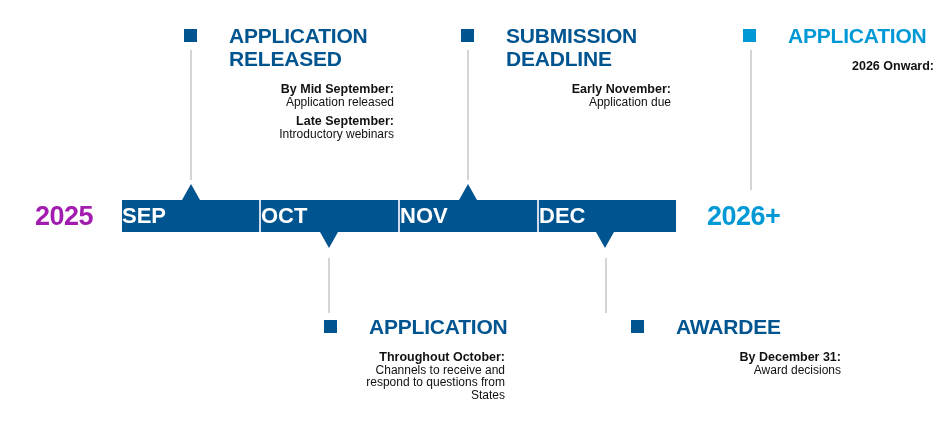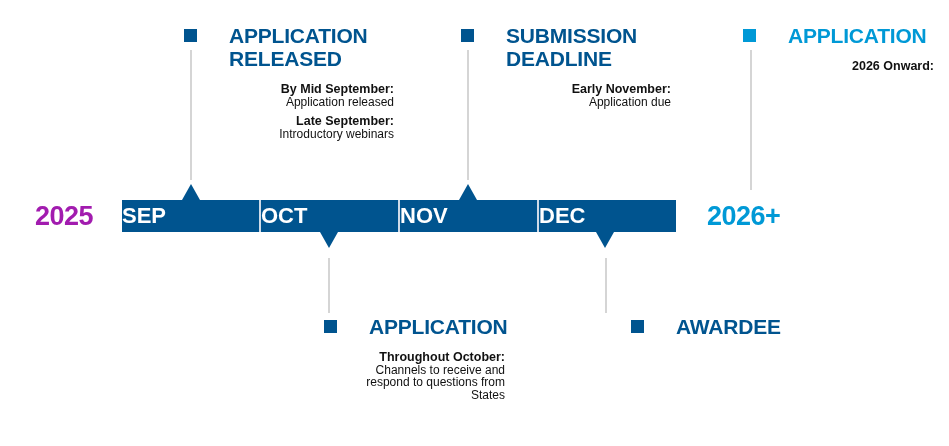--- a/index.html
+++ b/index.html
@@ -118,13 +118,19 @@
   </div>
 </div>
 
 <div class="abs milestone dark" style="left:631px; top:315px;">
   <div class="head">
     <div class="sq"></div>
     <div class="title">
       <div>AWARDEE</div>
     </div>
   </div>
+  <div class="desc">
+    <div class="grp">
+      <span class="lbl">By December 31:</span>
+      <span class="txt">Award decisions</span>
+    </div>
+  </div>
 </div>
 
 </body></html>

